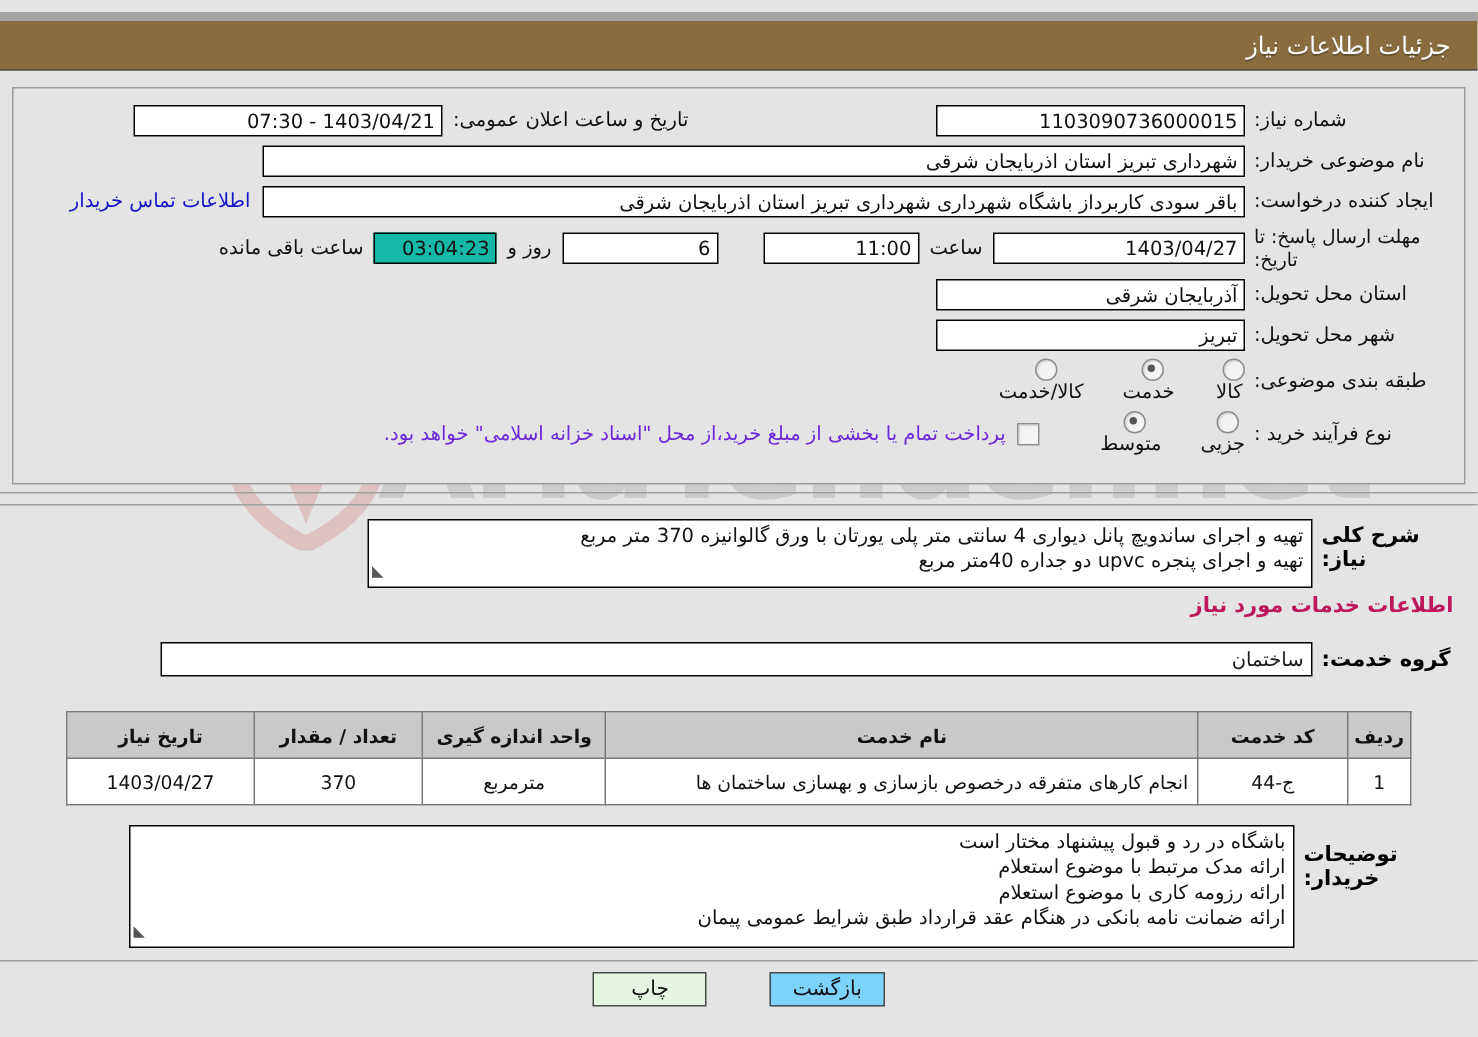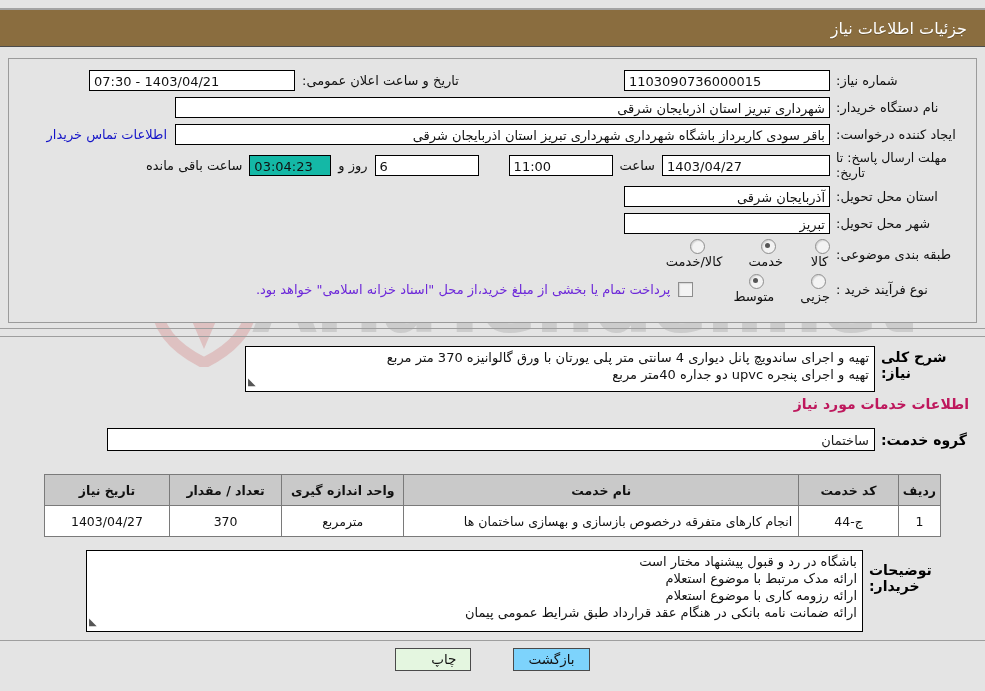--- a/index.html
+++ b/index.html
@@ -54,21 +54,21 @@
     white-space: nowrap;
   }
 
   
   .titlebar {
     position: absolute;
     left: 0; top: 8px;
     width: 985px;
     height: 39px;
     background: #8a6d3f;
-    border-top: 2px solid #a3a3a3;
+    border-top: 6px solid #a3a3a3;
     border-bottom: 1px solid #4c4c4c;
     box-sizing: border-box;
     display: flex;
     align-items: center;
     justify-content: flex-start;
     z-index: 10;
   }
   .titlebar .t-text {
     color: #ffffff;
     font-size: 16px;
@@ -107,21 +107,21 @@
   .lbl.small { font-size: 12.5px; }
 
   .fld {
     border: 1px solid #000;
     background: #ffffff;
     height: 21px;
     line-height: 21px;
     box-sizing: border-box;
     font-size: 13px;
     padding: 0 4px;
-    text-align: left;
+    text-align: right;
     overflow: hidden;
     white-space: nowrap;
     color: #111;
   }
   .fld.rt { text-align: right; }
   .fld.cream { background: #14b8a6; }
 
   .w-num  { width: 206px; }
   .w-wide { width: 655px; }
   .w-prov { width: 206px; }
@@ -379,20 +379,21 @@
     gap: 22px;
     direction: rtl;
     z-index: 9;
   }
   .btn {
     border: 1px solid #4a4a4a;
     font-size: 13.5px;
     height: 23px;
     line-height: 21px;
     min-width: 76px;
+    text-align: center;
     padding: 0 14px;
     box-sizing: border-box;
     cursor: pointer;
     color: #111;
   }
   .btn.back  { background: #7dd3fc; margin-left: 20px; }
   .btn.print { background: #e4f6e0; }
 
   .panel-bottom-line {
     position: absolute;
@@ -428,21 +429,21 @@
     <div class="row">
       <div class="lbl w140">شماره نیاز:</div>
       <div class="fld w-num">1103090736000015</div>
       <div class="spacer"></div>
       <div class="inline-lbl">تاریخ و ساعت اعلان عمومی:</div>
       <div class="fld w-pub">1403/04/21 - 07:30</div>
       <div class="gap" style="width:72px;"></div>
     </div>
 
     <div class="row">
-      <div class="lbl w140">نام دستگاه خریدار:</div>
+      <div class="lbl w140">نام موضوعی خریدار:</div>
       <div class="fld rt w-wide">شهرداری تبریز استان اذربایجان شرقی</div>
       <div class="spacer"></div>
     </div>
 
     <div class="row">
       <div class="lbl w140">ایجاد کننده درخواست:</div>
       <div class="fld rt w-wide">باقر سودی کاربرداز باشگاه  شهرداری  شهرداری تبریز استان اذربایجان شرقی</div>
       <div class="link">اطلاعات تماس خریدار</div>
       <div class="spacer"></div>
     </div>

